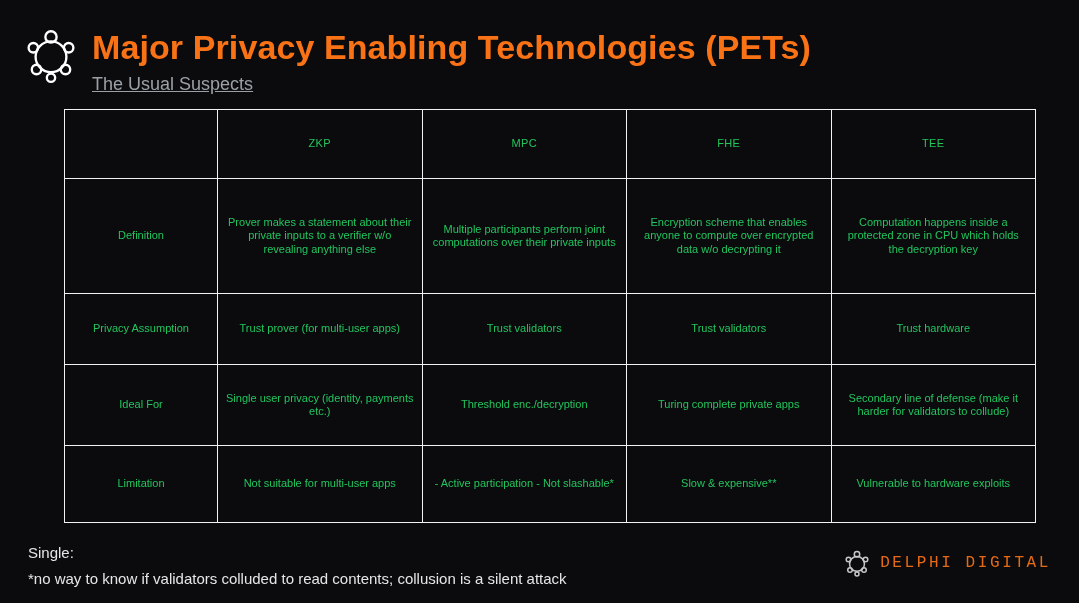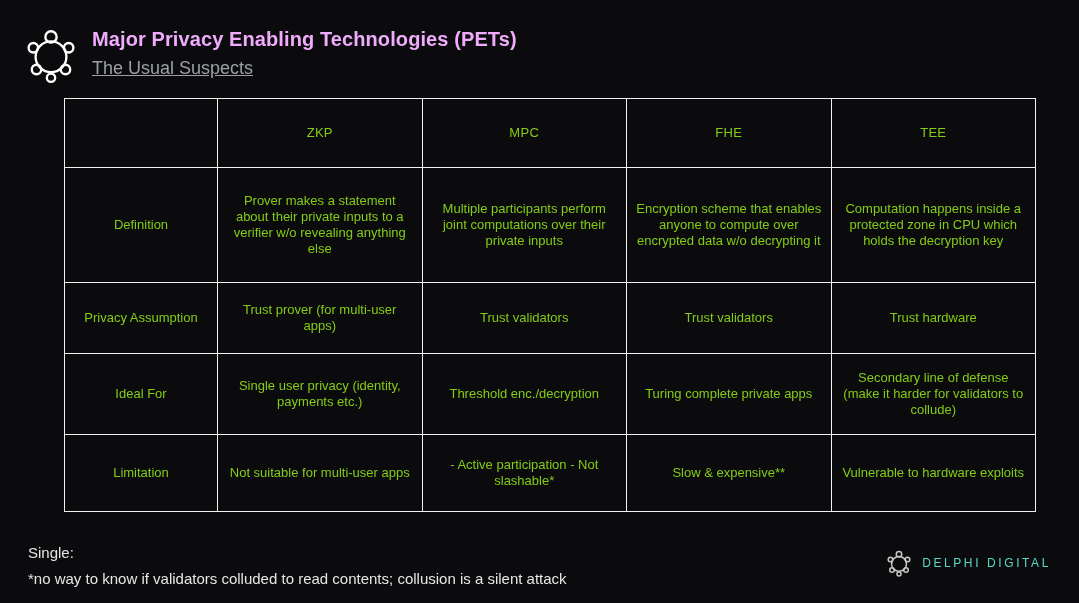--- a/index.html
+++ b/index.html
@@ -34,25 +34,25 @@
     flex: 0 0 58px;
     margin-top: 4px;
     margin-right: 12px;
   }
   .titles {
     display: flex;
     flex-direction: column;
     justify-content: flex-start;
   }
   .main-title {
-    font-size: 20px;
+    font-size: 34px;
     font-weight: bold;
     letter-spacing: 0.1px;
     line-height: 1.15;
-    color: #f0abfc;
+    color: #f97316;
     margin: 6px 0 0 0;
   }
   .sub-title {
     font-size: 18px;
     color: #9aa0a6;
     margin-top: 7px;
     font-weight: normal;
     text-decoration: underline;
   }
 
@@ -63,23 +63,23 @@
   table.pets {
     border-collapse: collapse;
     width: 972px;
     table-layout: fixed;
   }
   table.pets td, table.pets th {
     border: 1px solid #f2f2f2;
     vertical-align: middle;
     text-align: center;
     padding: 7px 8px;
-    font-size: 13px;
+    font-size: 11px;
     line-height: 1.23;
-    color: #84cc16;
+    color: #22c55e;
     font-weight: normal;
   }
   .corner-cell {
     border-color: #f2f2f2;
     width: 136px;
   }
   th.col-head {
     font-size: 29px;
     font-weight: bold;
     color: #31e2a4;
@@ -115,24 +115,25 @@
   .notes div { white-space: nowrap; }
   .brand {
     display: flex;
     align-items: center;
     gap: 9px;
     margin-bottom: 16px;
     opacity: 0.92;
   }
   .brand-logo { width: 28px; height: 28px; flex: 0 0 28px; }
   .brand-text {
-    font-size: 12px;
+    font-size: 16px;
     letter-spacing: 2.6px;
-    color: #5eead4;
+    color: #f97316;
     font-weight: normal;
+    font-family: Liberation Mono, monospace;
   }
 </style>
 </head>
 <body>
 
 <div class="page">
 
   <div class="header">
     <span class="logo-mark">
       <svg viewBox="0 0 64 64" width="58" height="58" aria-hidden="true">

